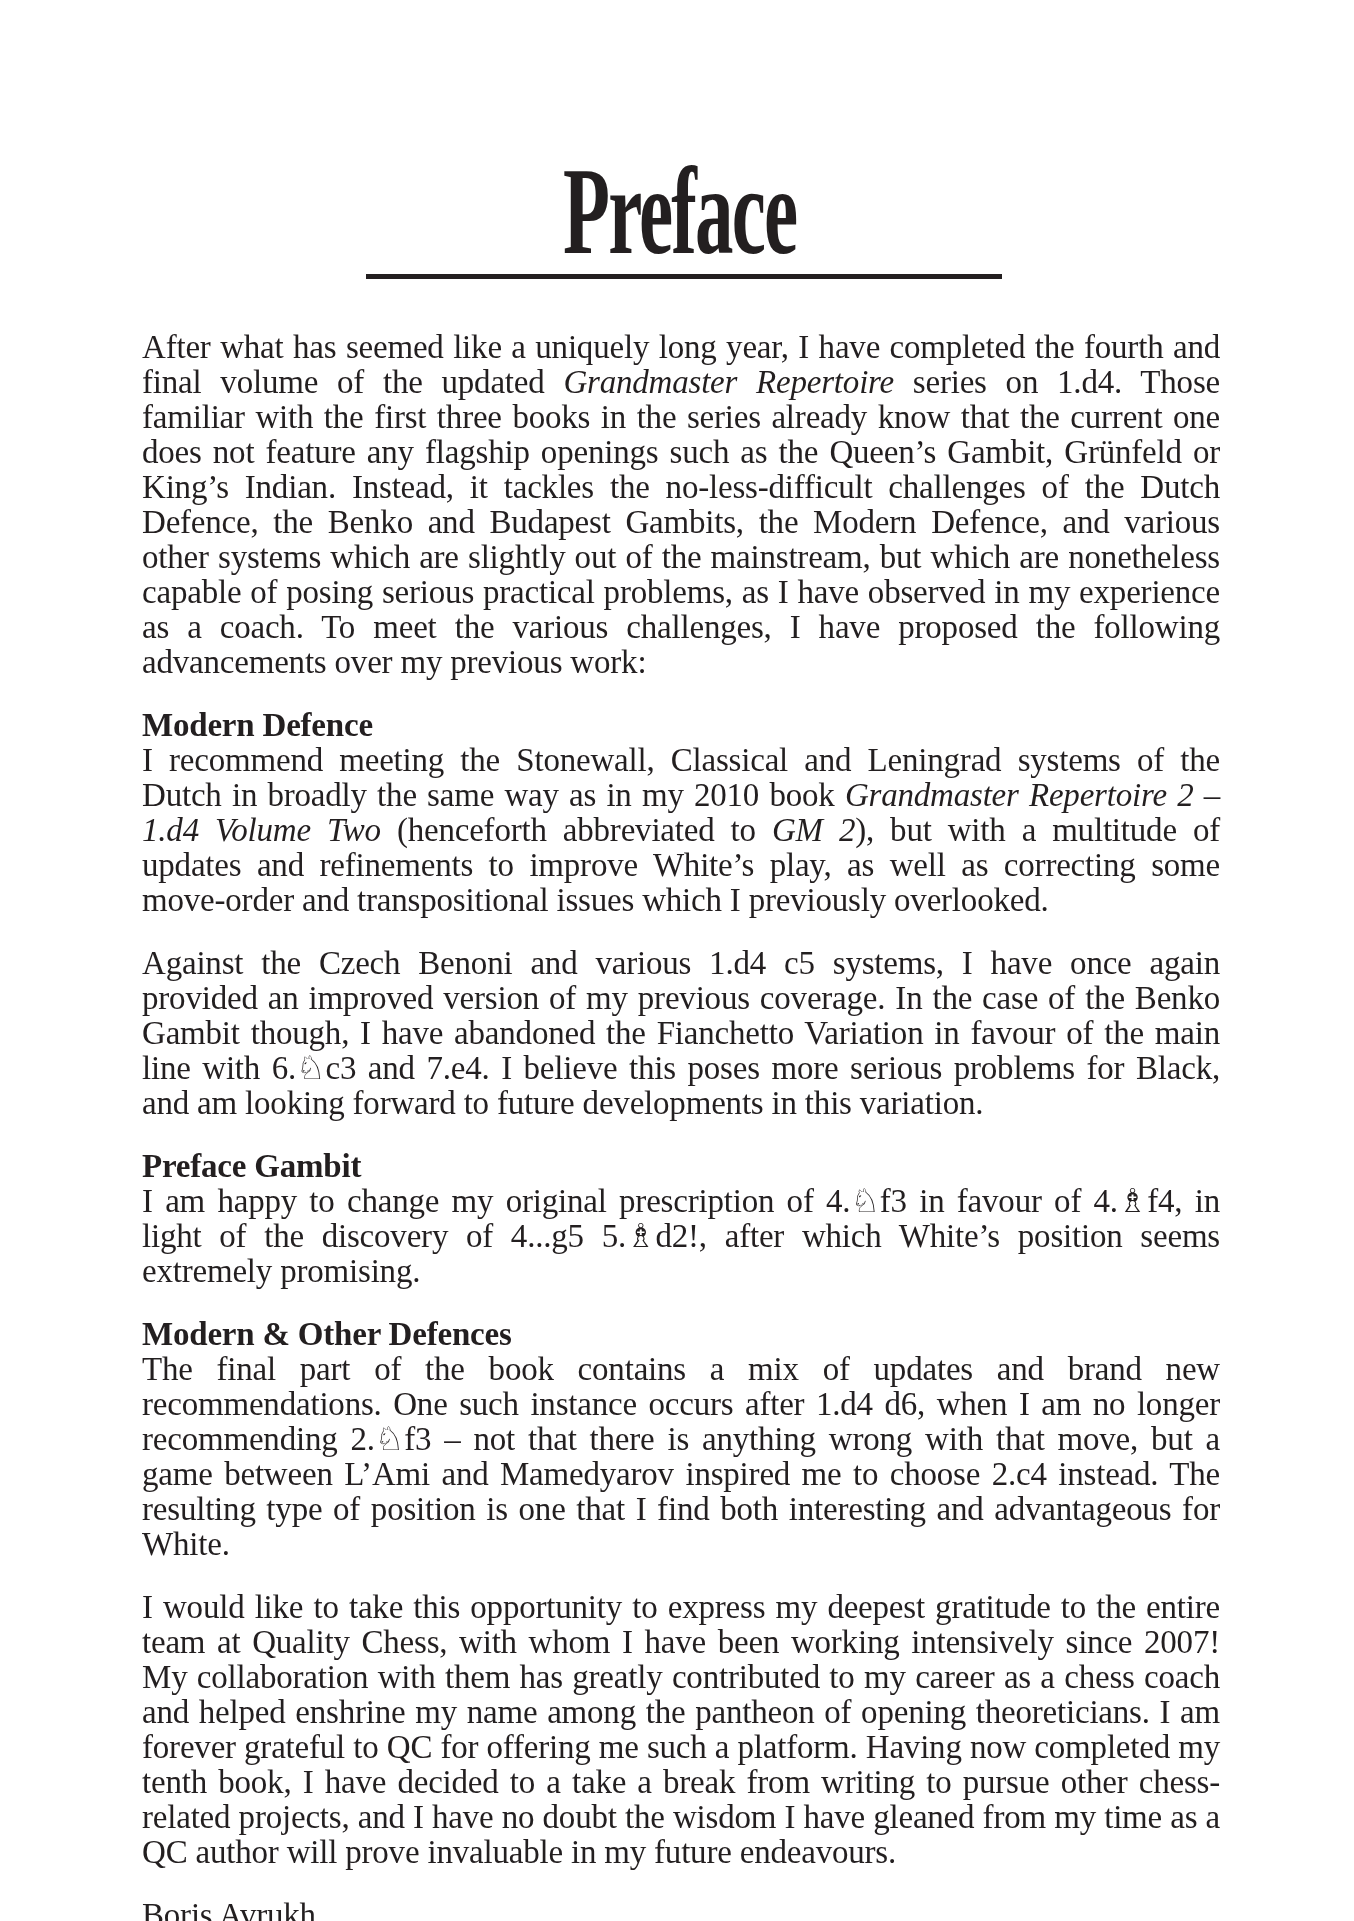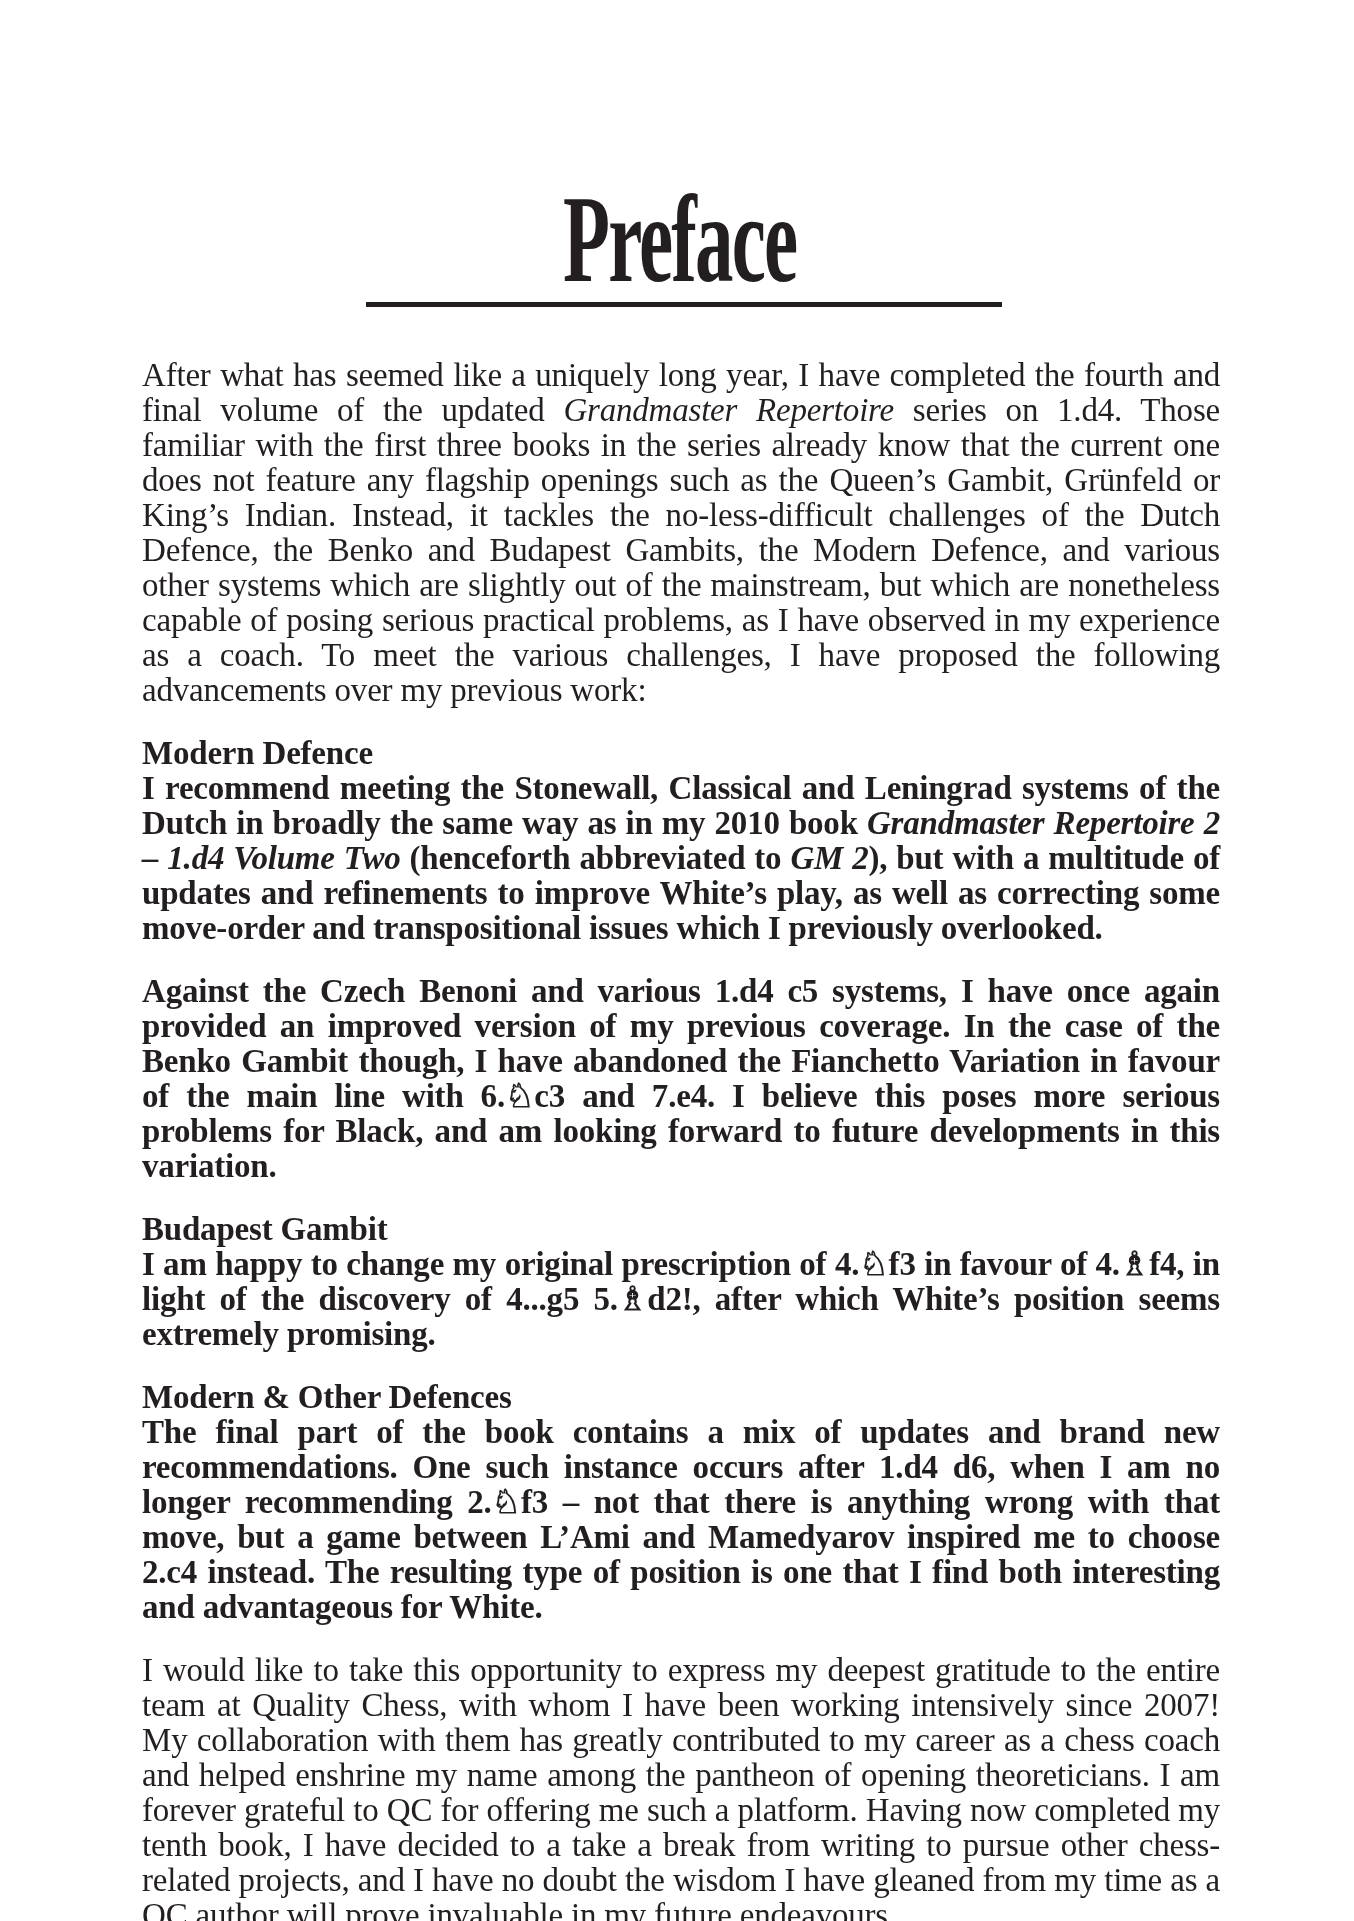--- a/index.html
+++ b/index.html
@@ -13,21 +13,20 @@
       position: relative;
       overflow: hidden;
       color: #231f20;
       font-family: "Liberation Serif", "DejaVu Serif", serif;
     }
     .page {
       position: absolute;
       left: 0; top: 0;
       width: 1354px;
       height: 1345px;
-      margin-top: 28px;
     }
     .title {
       position: absolute;
       left: 0;
       width: 1354px;
       top: 150px;
       text-align: center;
       font-family: "Liberation Serif", "DejaVu Serif", serif;
       font-weight: bold;
       font-size: 124px;
@@ -60,21 +59,20 @@
     }
     .section {
       margin: 0 0 28px 0;
     }
     .section-heading {
       font-weight: bold;
       display: block;
     }
     .section-text {
       display: block;
-      font-weight: bold;
     }
     .signature {
       margin: 0;
       text-align: left;
     }
     .signature span { display: block; }
     i, .it { font-style: italic; }
   </style>
 </head>
 <body>
@@ -91,21 +89,21 @@
     <div class="section">
       <span class="section-heading">Modern Defence</span>
       <span class="section-text"><span>I recommend meeting the Stonewall, Classical and Leningrad systems of the Dutch in broadly the same way as in my 2010 book </span><i>Grandmaster Repertoire 2 – 1.d4 Volume Two</i><span> (henceforth abbreviated to </span><i>GM 2</i><span>), but with a multitude of updates and refinements to improve White’s play, as well as correcting some move-order and transpositional issues which I previously overlooked.</span></span>
     </div>
 
     <div class="section">
       <span class="section-text">Against the Czech Benoni and various 1.d4 c5 systems, I have once again provided an improved version of my previous coverage. In the case of the Benko Gambit though, I have abandoned the Fianchetto Variation in favour of the main line with 6.♘c3 and 7.e4. I believe this poses more serious problems for Black, and am looking forward to future developments in this variation.</span>
     </div>
 
     <div class="section">
-      <span class="section-heading">Budapest Gambit</span>
+      <span class="section-heading">Preface Gambit</span>
       <span class="section-text">I am happy to change my original prescription of 4.♘f3 in favour of 4.♗f4, in light of the discovery of 4...g5 5.♗d2!, after which White’s position seems extremely promising.</span>
     </div>
 
     <div class="section">
       <span class="section-heading">Modern &amp; Other Defences</span>
       <span class="section-text">The final part of the book contains a mix of updates and brand new recommendations. One such instance occurs after 1.d4 d6, when I am no longer recommending 2.♘f3 – not that there is anything wrong with that move, but a game between L’Ami and Mamedyarov inspired me to choose 2.c4 instead. The resulting type of position is one that I find both interesting and advantageous for White.</span>
     </div>
 
     <p class="para">I would like to take this opportunity to express my deepest gratitude to the entire team at Quality Chess, with whom I have been working intensively since 2007! My collaboration with them has greatly contributed to my career as a chess coach and helped enshrine my name among the pantheon of opening theoreticians. I am forever grateful to QC for offering me such a platform. Having now completed my tenth book, I have decided to a take a break from writing to pursue other chess-related projects, and I have no doubt the wisdom I have gleaned from my time as a QC author will prove invaluable in my future endeavours.</p>
 

